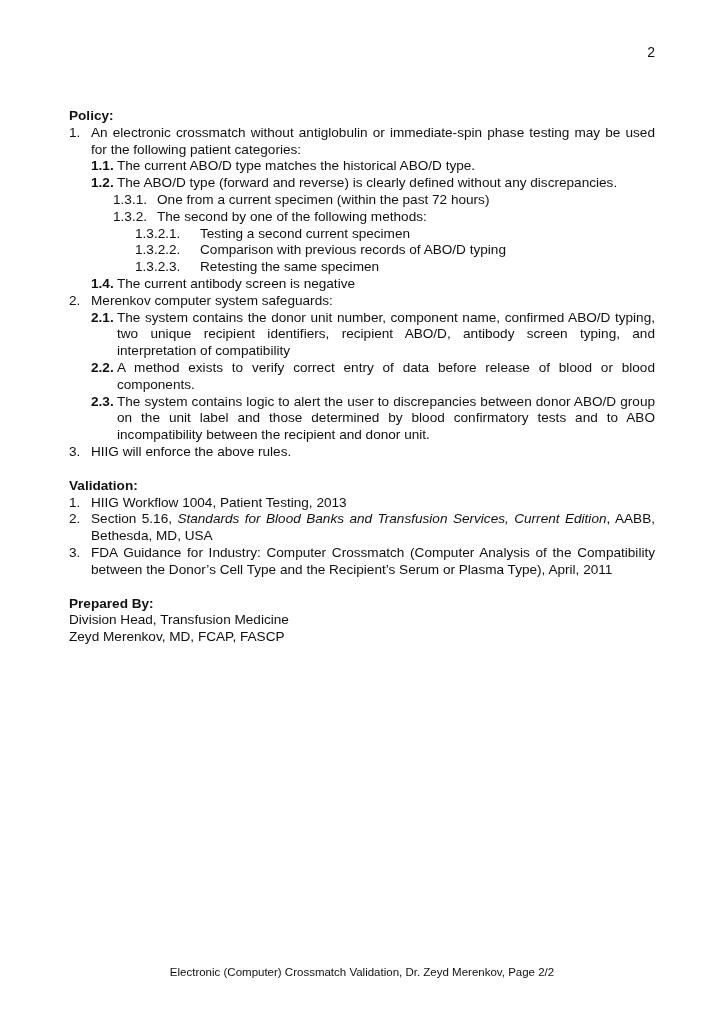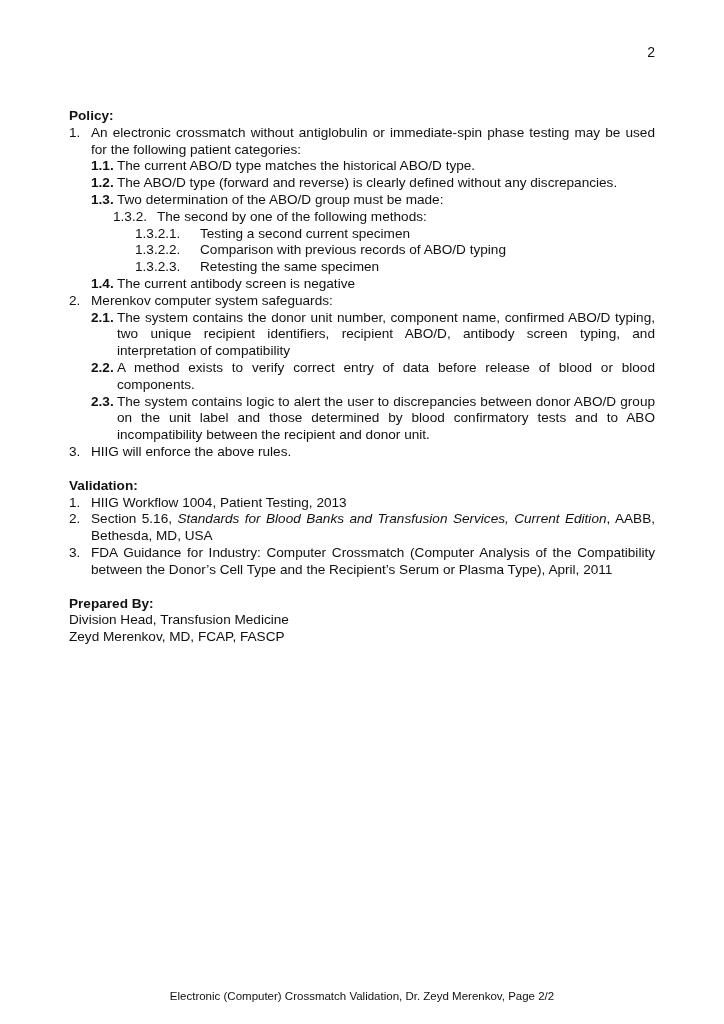--- a/index.html
+++ b/index.html
@@ -19,35 +19,34 @@
   .num { position: absolute; left: 0; }
   .lvl1 .num { left: 0; }
   .lvl2 .num { left: 22px; font-weight: bold; }
   .lvl3 .num { left: 44px; }
   .lvl4 .num { left: 66px; }
   .gap { height: 17px; }
   em { font-style: italic; }
   .footer {
     position: absolute; top: 964px; left: 0; width: 724px; text-align: center;
     font-size: 11.5px;
-    margin-top: 24px;
   }
 </style>
 </head>
 <body>
 
 <div class="page-num">2</div>
 
 <div class="content">
   <div class="heading">Policy:</div>
 
   <div class="item lvl1"><span class="num">1.</span><span>An electronic crossmatch without antiglobulin or immediate-spin phase testing may be used for the following patient categories:</span></div>
   <div class="item lvl2"><span class="num">1.1.</span><span>The current ABO/D type matches the historical ABO/D type.</span></div>
   <div class="item lvl2"><span class="num">1.2.</span><span>The ABO/D type (forward and reverse) is clearly defined without any discrepancies.</span></div>
-  <div class="item lvl2"><span class="num">1.3.</span><span>Two determination of the ABO/D group must be made:</span></div>
+  <div class="item lvl3"><span class="num">1.3.1.</span><span>One from a current specimen (within the past 72 hours)</span></div>
   <div class="item lvl3"><span class="num">1.3.2.</span><span>The second by one of the following methods:</span></div>
   <div class="item lvl4"><span class="num">1.3.2.1.</span><span>Testing a second current specimen</span></div>
   <div class="item lvl4"><span class="num">1.3.2.2.</span><span>Comparison with previous records of ABO/D typing</span></div>
   <div class="item lvl4"><span class="num">1.3.2.3.</span><span>Retesting the same specimen</span></div>
   <div class="item lvl2"><span class="num">1.4.</span><span>The current antibody screen is negative</span></div>
   <div class="item lvl1"><span class="num">2.</span><span>Merenkov computer system safeguards:</span></div>
   <div class="item lvl2"><span class="num">2.1.</span><span>The system contains the donor unit number, component name, confirmed ABO/D typing, two unique recipient identifiers, recipient ABO/D, antibody screen typing, and interpretation of compatibility</span></div>
   <div class="item lvl2"><span class="num">2.2.</span><span>A method exists to verify correct entry of data before release of blood or blood components.</span></div>
   <div class="item lvl2"><span class="num">2.3.</span><span>The system contains logic to alert the user to discrepancies between donor ABO/D group on the unit label and those determined by blood confirmatory tests and to ABO incompatibility between the recipient and donor unit.</span></div>
   <div class="item lvl1"><span class="num">3.</span><span>HIIG will enforce the above rules.</span></div>

